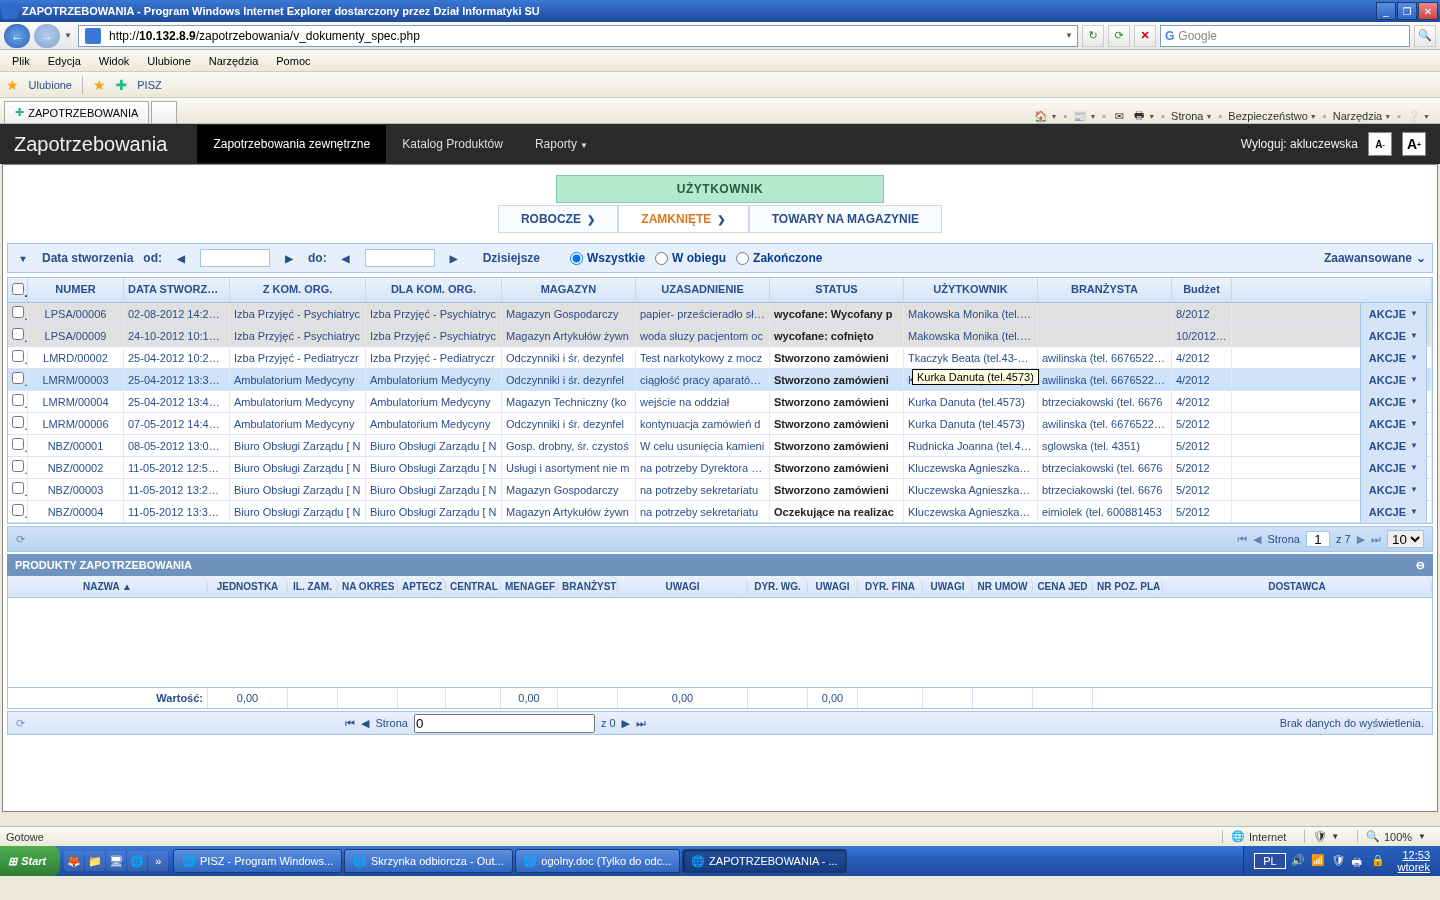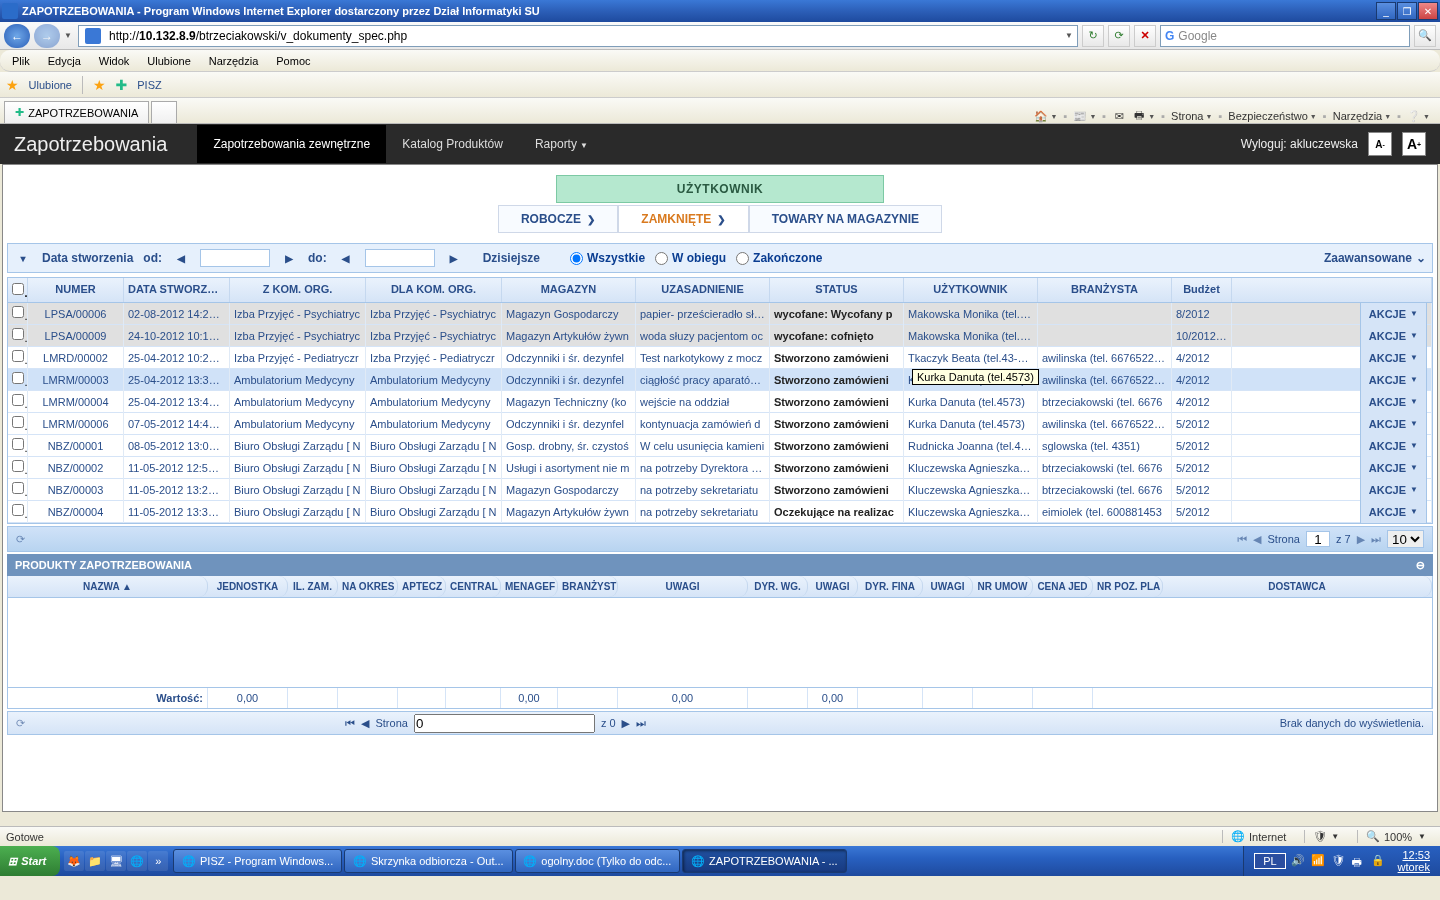--- a/index.html
+++ b/index.html
@@ -21,21 +21,21 @@
 .addr-icon { width: 16px; height: 16px; background: #3a78d6; border-radius: 2px; margin: 0 4px; }
 .addr-bar { flex: 1; height: 22px; border: 1px solid #7f9db9; background: #fff; display: flex; align-items: center; padding: 0 2px; }
 .addr-text { flex: 1; font-size: 12px; padding-left: 4px; }
 .addr-text .host { font-weight: bold; }
 .nav-btn { width: 22px; height: 22px; border: 1px solid #ccc; background: linear-gradient(#fff,#e8e8e8); display: flex; align-items: center; justify-content: center; font-size: 11px; cursor: pointer; }
 .nav-btn.red { color: #c00; font-weight: bold; }
 .search-box { width: 250px; height: 22px; border: 1px solid #7f9db9; background: #fff; display: flex; align-items: center; padding: 0 4px; font-size: 12px; color: #888; }
 .search-box .glogo { color:#4285f4; font-weight:bold; margin-right:4px;}
 
 
-.menubar { height: 22px; background: linear-gradient(#fafaf6,#ece9d8); border-bottom: 1px solid #ccc; display: flex; align-items: center; padding: 0 4px; gap: 2px; font-size: 11px; border-radius: 10px; }
+.menubar { height: 22px; background: linear-gradient(#fafaf6,#ece9d8); border-bottom: 1px solid #ccc; display: flex; align-items: center; padding: 0 4px; gap: 2px; font-size: 11px; }
 .menubar span { padding: 2px 8px; cursor: pointer; }
 
 
 .linksbar { height: 26px; background: linear-gradient(#fafaf6,#ece9d8); border-bottom: 1px solid #ccc; display: flex; align-items: center; padding: 0 6px; gap: 10px; font-size: 11px; }
 .linksbar .star { color: #fca311; font-size: 14px; }
 .linksbar .plus { color:#2b8; font-size:14px;}
 .linksbar a { color: #2a4e8a; text-decoration: none; }
 
 
 .tabrow { height: 26px; background: linear-gradient(#fafaf6,#ece9d8); display: flex; align-items: flex-end; padding: 0 4px; border-bottom: 1px solid #bbb;}
@@ -159,21 +159,21 @@
     <div class="titlebar-btn close">✕</div>
   </div>
 </div>
 
 <div class="navbar">
   <div class="nav-arrow">←</div>
   <div class="nav-arrow disabled">→</div>
   <span class="nav-dd">▼</span>
   <div class="addr-bar">
     <span class="addr-icon"></span>
-    <span class="addr-text"><span>http://</span><span class="host">10.132.8.9</span><span>/btrzeciakowski/v_dokumenty_spec.php</span></span>
+    <span class="addr-text"><span>http://</span><span class="host">10.132.8.9</span><span>/zapotrzebowania/v_dokumenty_spec.php</span></span>
     <span class="nav-dd">▼</span>
   </div>
   <div class="nav-btn" style="color:#2a7a2a;">↻</div>
   <div class="nav-btn" style="color:#2a7a2a;">⟳</div>
   <div class="nav-btn red">✕</div>
   <div class="search-box">
     <span class="glogo">G</span>
     <span>Google</span>
   </div>
   <div class="nav-btn">🔍</div>

